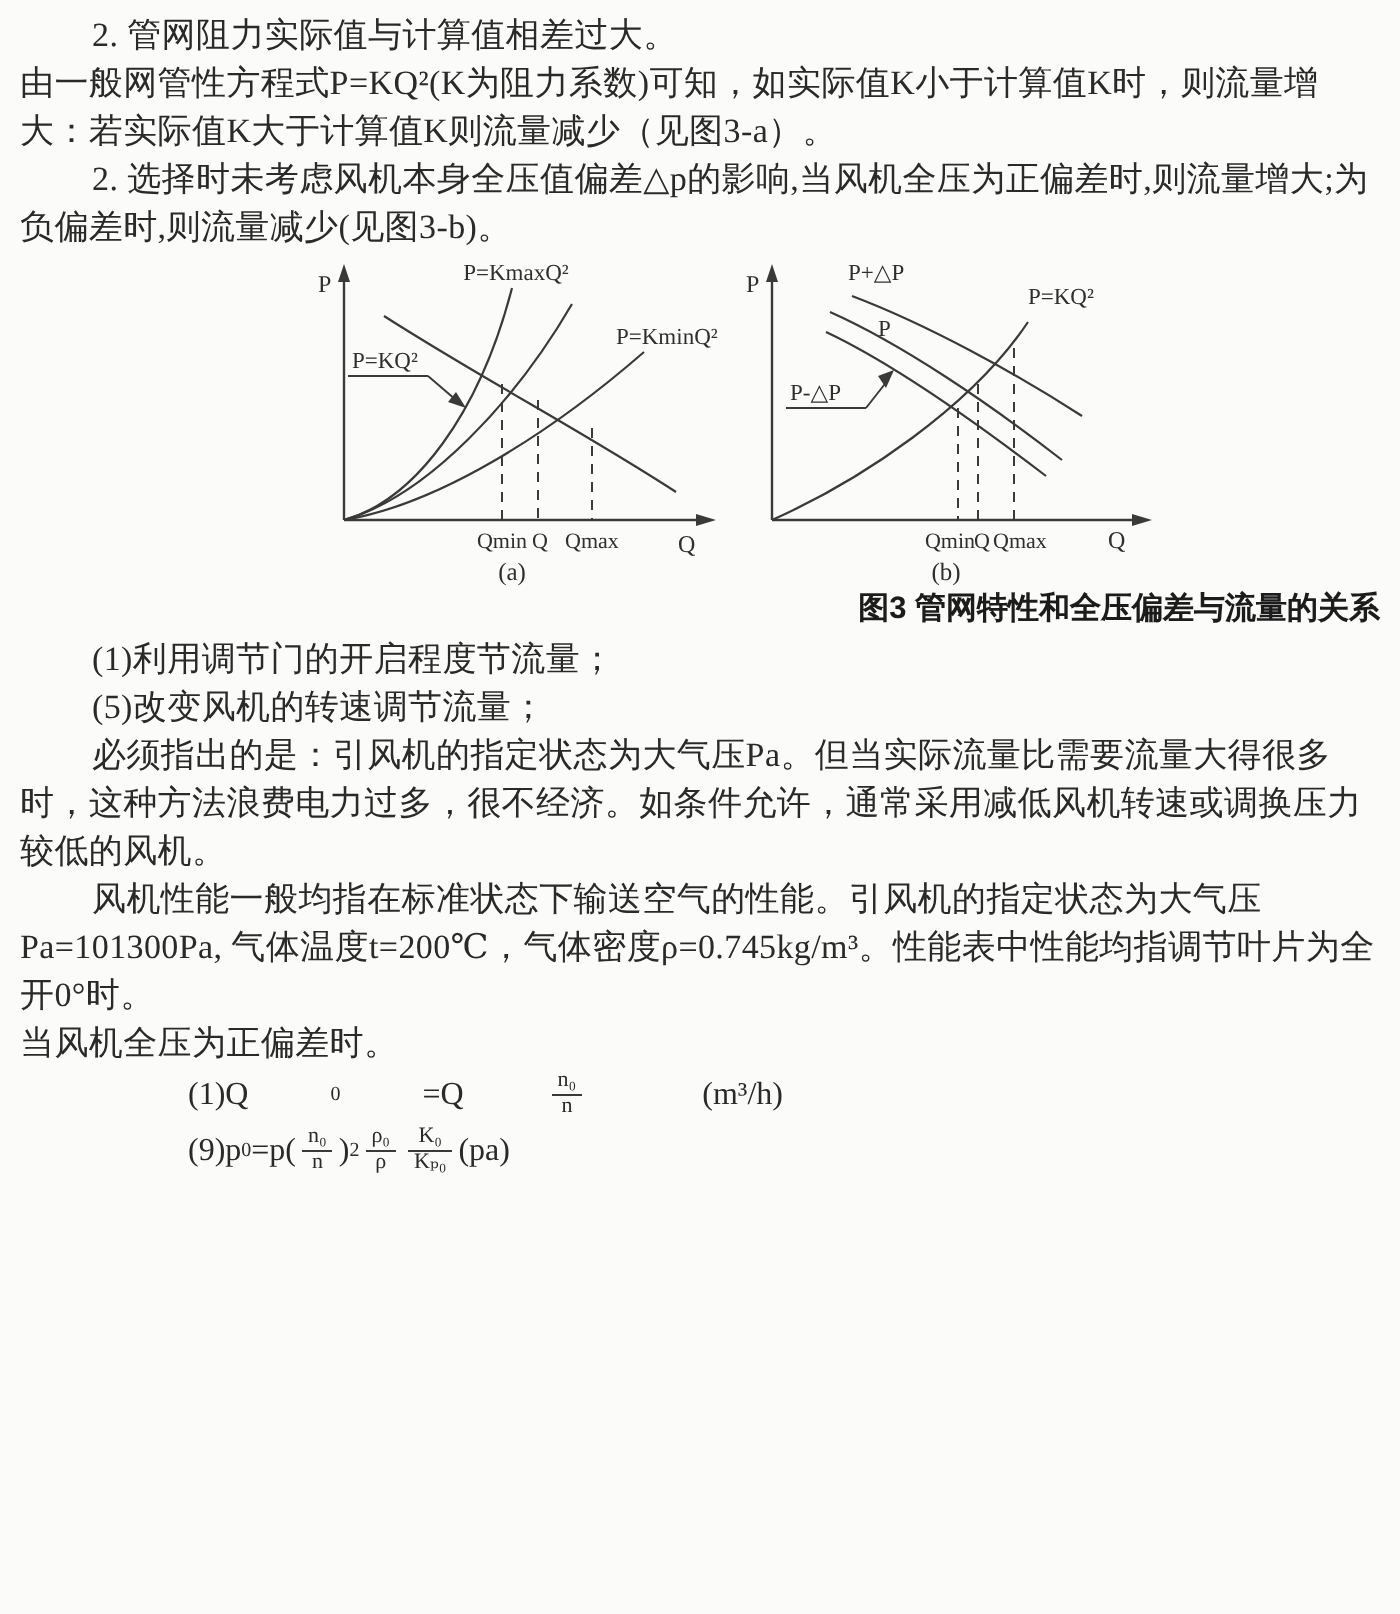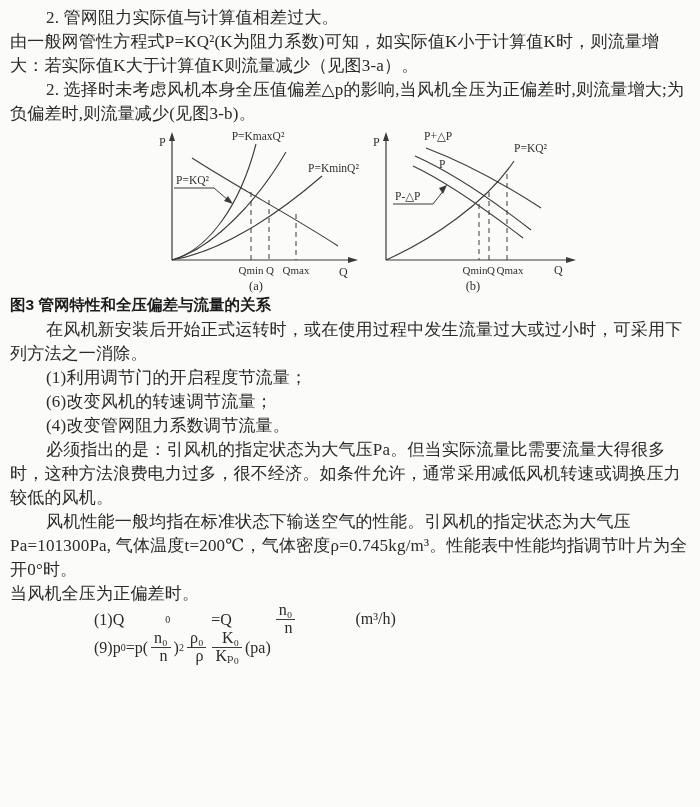--- a/index.html
+++ b/index.html
@@ -16,30 +16,30 @@
   .figrow{display:flex;margin:2px 0 0 146px;height:166px;}
   svg{display:block;}
   svg text{font-family:"Liberation Serif","DejaVu Serif",serif;fill:#2f2f2f;}
   .axl{font-size:12px;}
   .cvl{font-size:11.5px;}
   .tkl{font-size:11px;}
   .sbl{font-size:12.5px;}
   .caption{
     font-family:"Liberation Sans","DejaVu Sans",sans-serif;
     font-weight:bold;font-size:15.5px;color:#1c1c1c;
-    text-align:left;height:24px;line-height:22px;
+    text-align:right;height:24px;line-height:22px;
   }
   
   .formulas{margin-left:84px;font-size:16px;color:#2a2a2a;}
   .frow{display:flex;align-items:center;}
   .frow.h1{height:27px;gap:41px;}
   .frow.h2{height:29px;}
   .frow.h3{height:29px;}
   .frac{display:inline-block;text-align:center;line-height:1.05;margin:0 3px;vertical-align:middle;}
-  .frac .num,.frac .den{display:block;font-size:16px;padding:0 3px;text-align:right;}
+  .frac .num,.frac .den{display:block;font-size:11px;padding:0 3px;}
   .frac .den{border-top:1px solid #3a3a3a;}
   sub{font-size:10px;}
   sup{font-size:10px;}
 </style>
 </head>
 <body>
 
 <div class="page">
 
   <p class="line ind">2. 管网阻力实际值与计算值相差过大。</p>
@@ -109,24 +109,22 @@
       <text x="143" y="24" class="cvl">P=KQ²</text>
       <text x="104" y="146" class="tkl" text-anchor="middle">Qmin</text>
       <text x="120" y="146" class="tkl" text-anchor="middle">Q</text>
       <text x="139" y="146" class="tkl" text-anchor="middle">Qmax</text>
       <text x="102" y="162" class="sbl" text-anchor="middle">(b)</text>
     </svg>
   </div>
 
   <div class="caption">图3 管网特性和全压偏差与流量的关系</div>
 
-  <p class="line ind">在风机新安装后开始正式运转时，或在使用过程中发生流量过大或过小时，可采用下列方法之一消除。</p>
   <p class="line ind">(1)利用调节门的开启程度节流量；</p>
-  <p class="line ind">(6)改变风机的转速调节流量；</p>
-  <p class="line ind">(4)改变管网阻力系数调节流量。</p>
+  <p class="line ind">(5)改变风机的转速调节流量；</p>
   <p class="line ind">必须指出的是：引风机的指定状态为大气压Pa。但当实际流量比需要流量大得很多时，这种方法浪费电力过多，很不经济。如条件允许，通常采用减低风机转速或调换压力较低的风机。</p>
   <p class="line ind">风机性能一般均指在标准状态下输送空气的性能。引风机的指定状态为大气压Pa=101300Pa, 气体温度t=200℃，气体密度ρ=0.745kg/m³。性能表中性能均指调节叶片为全开0°时。</p>
   <p class="line">当风机全压为正偏差时。</p>
 
   <div class="formulas">
     <div class="frow h1">
         <span>(1)Q</span>
         <sub>0</sub>
         <span>=Q</span>
         <span class="frac">

